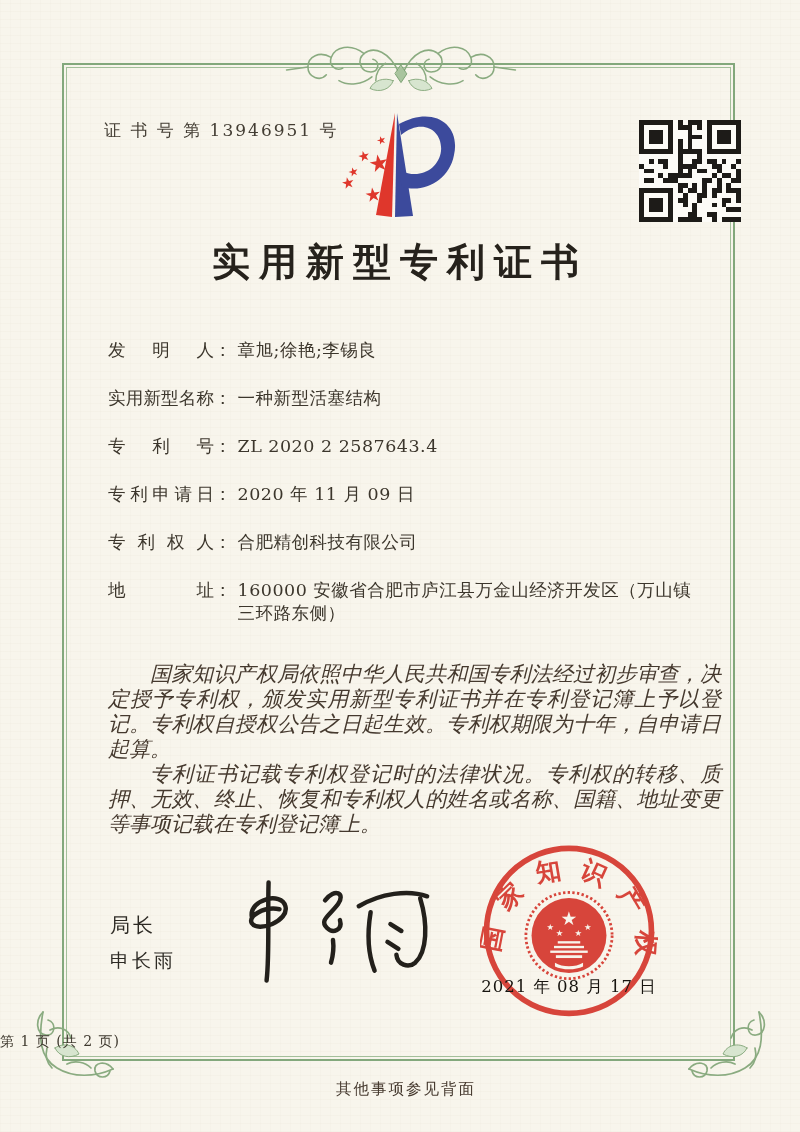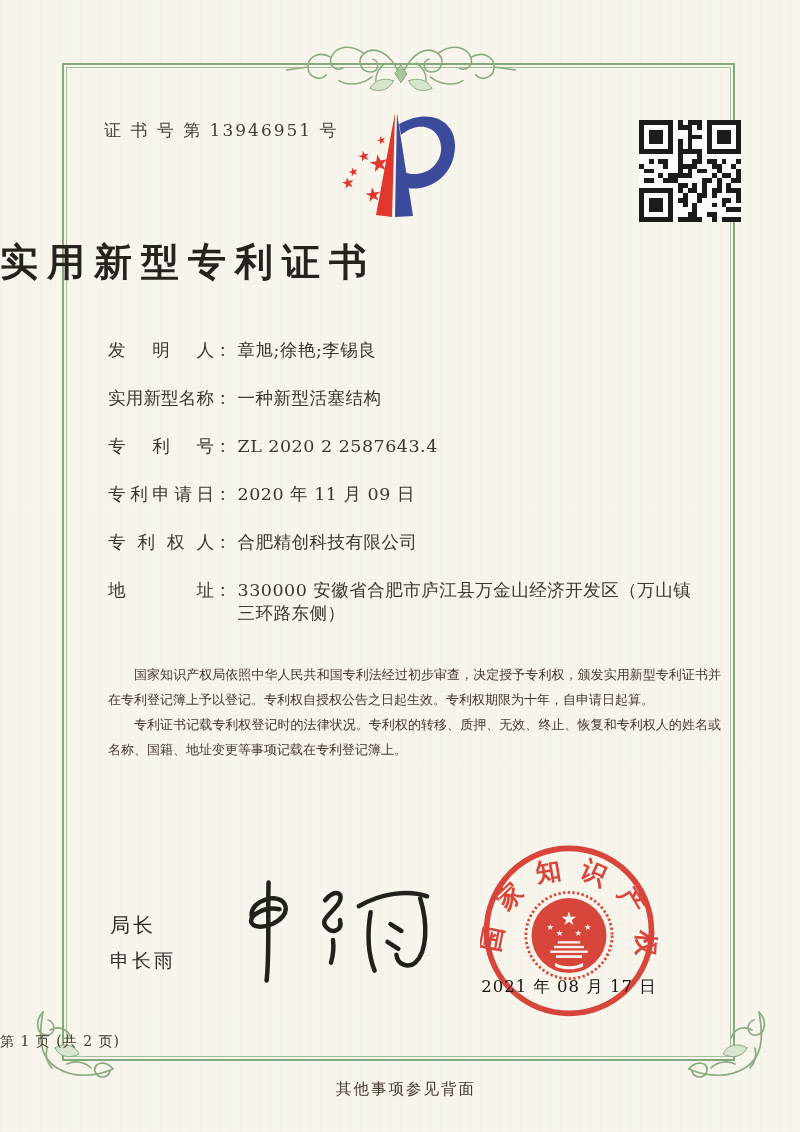--- a/index.html
+++ b/index.html
@@ -15,30 +15,30 @@
   }
   .frame { position:absolute; left:62px; top:63px; width:673px; height:998px; border:2.5px solid #83a87c; }
   .frame-inner { position:absolute; inset:2px; border:1px solid #a3bf9a; }
   .ornament-top { position:absolute; left:282px; top:38px; width:238px; height:64px; }
   .ornament-bl  { position:absolute; left:33px;  top:1008px; width:82px; height:78px; }
   .ornament-br  { position:absolute; left:687px; top:1008px; width:82px; height:78px; transform:scaleX(-1); }
   .cert-number { position:absolute; left:104px; top:119px; font-size:17px; letter-spacing:2px; color:#433d33; }
   .logo { position:absolute; left:331px; top:108px; width:142px; height:117px; }
   .qr { position:absolute; left:639px; top:120px; width:102px; height:102px; background:#fcfbf7; }
   .qr svg { width:100%; height:100%; display:block; }
-  .title { position:absolute; left:0; right:0; top:237px; font-size:38px; font-weight:700; letter-spacing:9px; color:#26221c; }
+  .title { position:absolute; left:0; right:0; top:237px; text-align:center; font-size:38px; font-weight:700; letter-spacing:9px; color:#26221c; }
   .fields { position:absolute; left:108px; top:339px; width:614px; font-size:17.5px; color:#3c362c; }
   .field-row { position:relative; margin-bottom:25px; line-height:23px; }
   .field-label { display:inline-block; width:106px; text-align:justify; text-align-last:justify; vertical-align:top; }
   .colon { display:inline-block; margin:0 6px 0 0; vertical-align:top; }
   .field-value { display:inline-block; width:462px; vertical-align:top; letter-spacing:0.5px; }
   .grant-row { position:relative; }
   .grant-number-group { position:absolute; left:282px; top:0; }
   .grant-number-group .field-label { width:104px; }
-  .body-text { position:absolute; left:108px; top:662px; width:613px; font-size:13px; line-height:25px; text-align:justify; color:#45392e; }
+  .body-text { position:absolute; left:108px; top:662px; width:613px; font-size:21px; line-height:25px; text-align:justify; color:#45392e;font-style:italic; }
   .body-text p { text-indent:2em; }
   .sig-title { position:absolute; left:110px; top:912px; font-size:20px; letter-spacing:3px; color:#2d2a24; font-family:"DejaVu Sans","Liberation Sans",sans-serif; }
   .sig-name  { position:absolute; left:110px; top:948px; font-size:19px; letter-spacing:3px; color:#2d2a24; font-family:"DejaVu Sans","Liberation Sans",sans-serif; }
   .signature-svg { position:absolute; left:222px; top:876px; width:218px; height:110px; }
   .seal { position:absolute; left:480px; top:840px; width:178px; height:178px; opacity:0.93; }
   .seal-date { position:absolute; left:480px; top:976px; width:178px; text-align:center; font-size:16.5px; letter-spacing:1px; color:#17140f; z-index:3; }
   .page-indicator { position:absolute; left:0; right:0; top:1033px; font-size:14px; letter-spacing:1px; color:#3e382e; }
   .back-note { position:absolute; left:12px; right:0; top:1079px; text-align:center; font-size:15.5px; letter-spacing:2px; color:#45392e; }
 </style>
 </head>
@@ -252,21 +252,21 @@
     <div class="field-row">
       <span class="field-label">专利号</span><span class="colon">：</span><span class="field-value">ZL 2020 2 2587643.4</span>
     </div>
     <div class="field-row">
       <span class="field-label">专利申请日</span><span class="colon">：</span><span class="field-value">2020 年 11 月 09 日</span>
     </div>
     <div class="field-row">
       <span class="field-label">专利权人</span><span class="colon">：</span><span class="field-value">合肥精创科技有限公司</span>
     </div>
     <div class="field-row">
-      <span class="field-label">地址</span><span class="colon">：</span><span class="field-value">330000  安徽省合肥市庐江县万金山经济开发区（万山镇三环路东侧）</span>
+      <span class="field-label">地址</span><span class="colon">：</span><span class="field-value">160000  安徽省合肥市庐江县万金山经济开发区（万山镇三环路东侧）</span>
     </div>
   </div>
 
   <div class="body-text">
     <p>国家知识产权局依照中华人民共和国专利法经过初步审查，决定授予专利权，颁发实用新型专利证书并在专利登记簿上予以登记。专利权自授权公告之日起生效。专利权期限为十年，自申请日起算。</p>
     <p>专利证书记载专利权登记时的法律状况。专利权的转移、质押、无效、终止、恢复和专利权人的姓名或名称、国籍、地址变更等事项记载在专利登记簿上。</p>
   </div>
 
   <div class="sig-title">局长</div>
   <div class="sig-name">申长雨</div>

